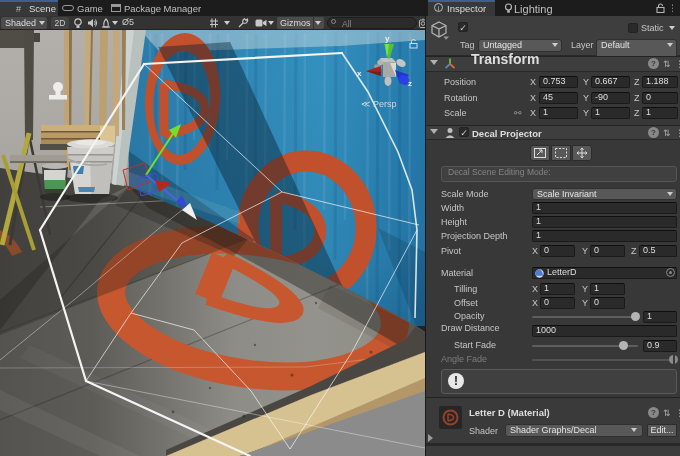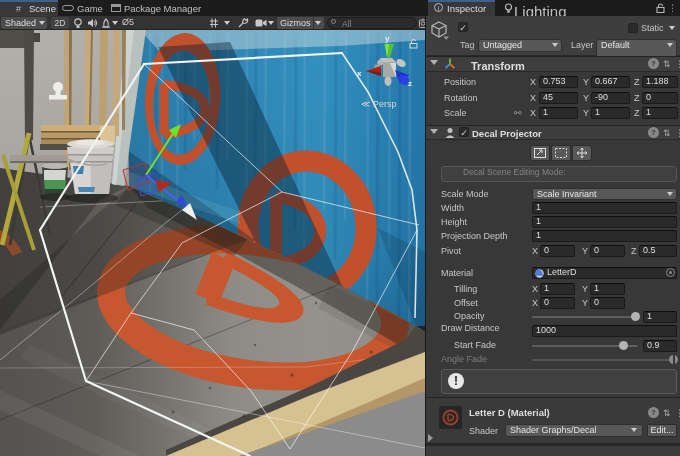--- a/index.html
+++ b/index.html
@@ -279,21 +279,21 @@
 <div class="abs" style="left:425px;top:0;width:255px;height:456px;background:#383838;border-left:1px solid #191919">
 
   <div class="abs" style="left:0;top:0;width:255px;height:16px;background:#1c1c1c"></div>
   <div class="abs" style="left:2px;top:0;width:67px;height:16px;background:#383838;border-top:2px solid #3d6091"></div>
   <div class="abs" style="left:8px;top:3px;width:9px;height:9px;border:1px solid #bbb;border-radius:50%;color:#bbb;font-size:7px;text-align:center;line-height:9px">i</div>
   <div class="abs" style="left:21px;top:3px;font-size:9.5px;color:#dcdcdc">Inspector</div>
   <svg class="abs" style="left:78px;top:3px" width="9" height="11" viewBox="0 0 9 11">
         <circle cx="4.5" cy="4" r="3" fill="none" stroke="#bbb" stroke-width="1.1"></circle>
         <rect x="3.2" y="7.3" width="2.6" height="2.4" fill="#bbb"></rect>
       </svg>
-  <div class="abs" style="left:88px;top:3px;font-size:15px;color:#c0c0c0">Lighting</div>
+  <div class="abs" style="left:88px;top:3px;font-size:11px;color:#c0c0c0">Lighting</div>
   <svg class="abs" style="left:230px;top:3px" width="9" height="10" viewBox="0 0 9 10">
         <rect x="1" y="4.5" width="7" height="5" fill="none" stroke="#b5b5b5" stroke-width="1.1"></rect>
         <path d="M2.5,4.5 L2.5,3 Q2.5,1 4.5,1 Q6.5,1 6.5,3" fill="none" stroke="#b5b5b5" stroke-width="1.1"></path>
       </svg>
   <div class="abs" style="left:242px;top:3px;font-size:9px;color:#aaa">⋮</div>
 
   <div class="abs" style="left:0;top:16px;width:255px;height:40px;background:#3e3e3e;border-bottom:1px solid #292929"></div>
   <svg class="abs" style="left:4px;top:20px" width="20" height="20" viewBox="0 0 20 20">
     <path d="M9,2 L16,5.5 L16,13 L9,17 L2,13 L2,5.5 Z" fill="none" stroke="#b8b8b8" stroke-width="1.2"></path>
     <path d="M2,5.5 L9,9 L16,5.5 M9,9 L9,17" fill="none" stroke="#b8b8b8" stroke-width="1.2"></path>
@@ -310,21 +310,21 @@
   <div class="dd" style="left:170px;top:39px;width:81px;height:27px;line-height:11px">Default</div>
   <div class="arr" style="left:241px;top:43px"></div>
 
   <div class="abs" style="left:0;top:56px;width:255px;height:16px;background:#3e3e3e;border-top:1px solid #232323;border-bottom:1px solid #292929"></div>
   <div class="abs" style="left:4px;top:60px;width:0;height:0;border-left:4px solid transparent;border-right:4px solid transparent;border-top:5px solid #b0b0b0"></div>
   <svg class="abs" style="left:18px;top:58px" width="12" height="12" viewBox="0 0 12 12">
     <line x1="6" y1="6" x2="6" y2="0.5" stroke="#6abe30" stroke-width="1.8"></line>
     <line x1="6" y1="6" x2="1.5" y2="10" stroke="#4688d0" stroke-width="1.8"></line>
     <line x1="6" y1="6" x2="10.5" y2="10" stroke="#d86c28" stroke-width="1.8"></line>
   </svg>
-  <div class="abs bold" style="left:45px;top:60px;font-size:11px;color:#dedede">Transform</div>
+  <div class="abs bold" style="left:45px;top:51px;font-size:14px;color:#dedede">Transform</div>
   <div class="abs" style="left:222px;top:58px;width:11px;height:11px;border-radius:50%;background:#888;color:#383838;font-size:8px;font-weight:bold;text-align:center;line-height:11px">?</div>
   <div class="abs" style="left:237px;top:59px;font-size:9px;color:#aaa">⇅</div>
   <div class="abs" style="left:249px;top:59px;font-size:9px;color:#aaa">⋮</div>
 
   <div class="lbl" style="left:18px;top:77px">Position</div>
   <div class="lbl" style="left:104px;top:77px">X</div>
       <div class="fld" style="left:113px;top:76px;width:39px;height:12px">0.753</div>
   <div class="lbl" style="left:157px;top:77px">Y</div>
       <div class="fld" style="left:165px;top:76px;width:39px;height:12px">0.667</div>
   <div class="lbl" style="left:208px;top:77px">Z</div>
@@ -364,21 +364,21 @@
         <rect x="0.5" y="0.5" width="11" height="9" fill="none" stroke="#ddd"></rect>
         <path d="M3,7 L8,2 M8,2 L5,2 M8,2 L8,5" stroke="#ddd" fill="none"></path>
       </svg>
   <svg class="abs" style="left:129px;top:148px" width="12" height="10" viewBox="0 0 12 10">
         <rect x="0.5" y="0.5" width="11" height="9" fill="none" stroke="#ddd" stroke-dasharray="2 1.5"></rect>
       </svg>
   <svg class="abs" style="left:150px;top:148px" width="12" height="10" viewBox="0 0 12 10">
         <path d="M6,0 L6,10 M1,5 L11,5 M6,0 L4.5,1.8 M6,0 L7.5,1.8 M6,10 L4.5,8.2 M6,10 L7.5,8.2 M1,5 L2.8,3.5 M1,5 L2.8,6.5 M11,5 L9.2,3.5 M11,5 L9.2,6.5" stroke="#ddd" fill="none"></path>
       </svg>
 
-  <div class="abs" style="left:15px;top:166px;width:236px;height:16px;background:#404040;border:1px solid #555;border-radius:3px;color:#848484;font-size:8.5px;line-height:10px;padding-left:21px">Decal Scene Editing Mode:</div>
+  <div class="abs" style="left:15px;top:166px;width:236px;height:16px;background:#404040;border:1px solid #555;border-radius:3px;color:#848484;font-size:8.5px;line-height:10px;padding-left:6px">Decal Scene Editing Mode:</div>
 
   <div class="lbl" style="left:15px;top:189px">Scale Mode</div>
   <div class="dd" style="left:106px;top:188px;width:145px;height:12px;line-height:10px">Scale Invariant</div>
   <div class="arr" style="left:241px;top:192px"></div>
   <div class="lbl" style="left:15px;top:203px">Width</div>
   <div class="fld" style="left:106px;top:202px;width:145px;height:12px">1</div>
   <div class="lbl" style="left:15px;top:217px">Height</div>
   <div class="fld" style="left:106px;top:216px;width:145px;height:12px">1</div>
   <div class="lbl" style="left:15px;top:231px">Projection Depth</div>
   <div class="fld" style="left:106px;top:230px;width:145px;height:12px">1</div>

